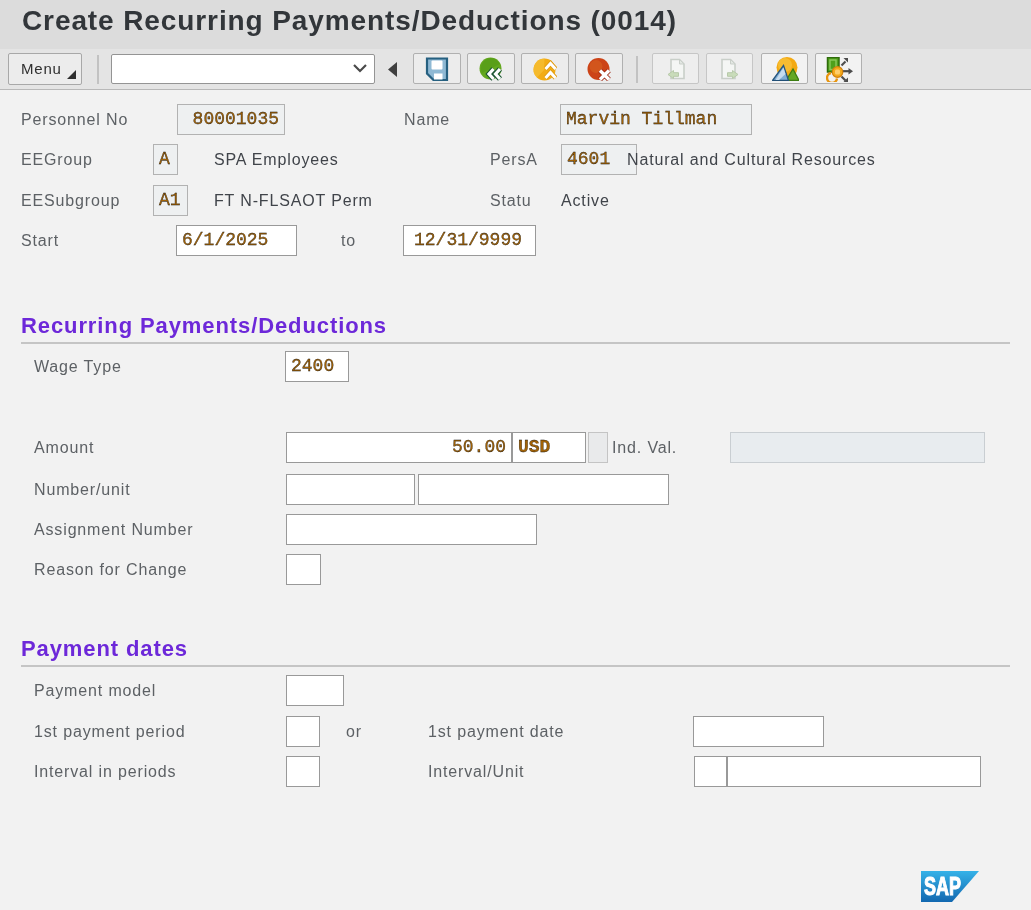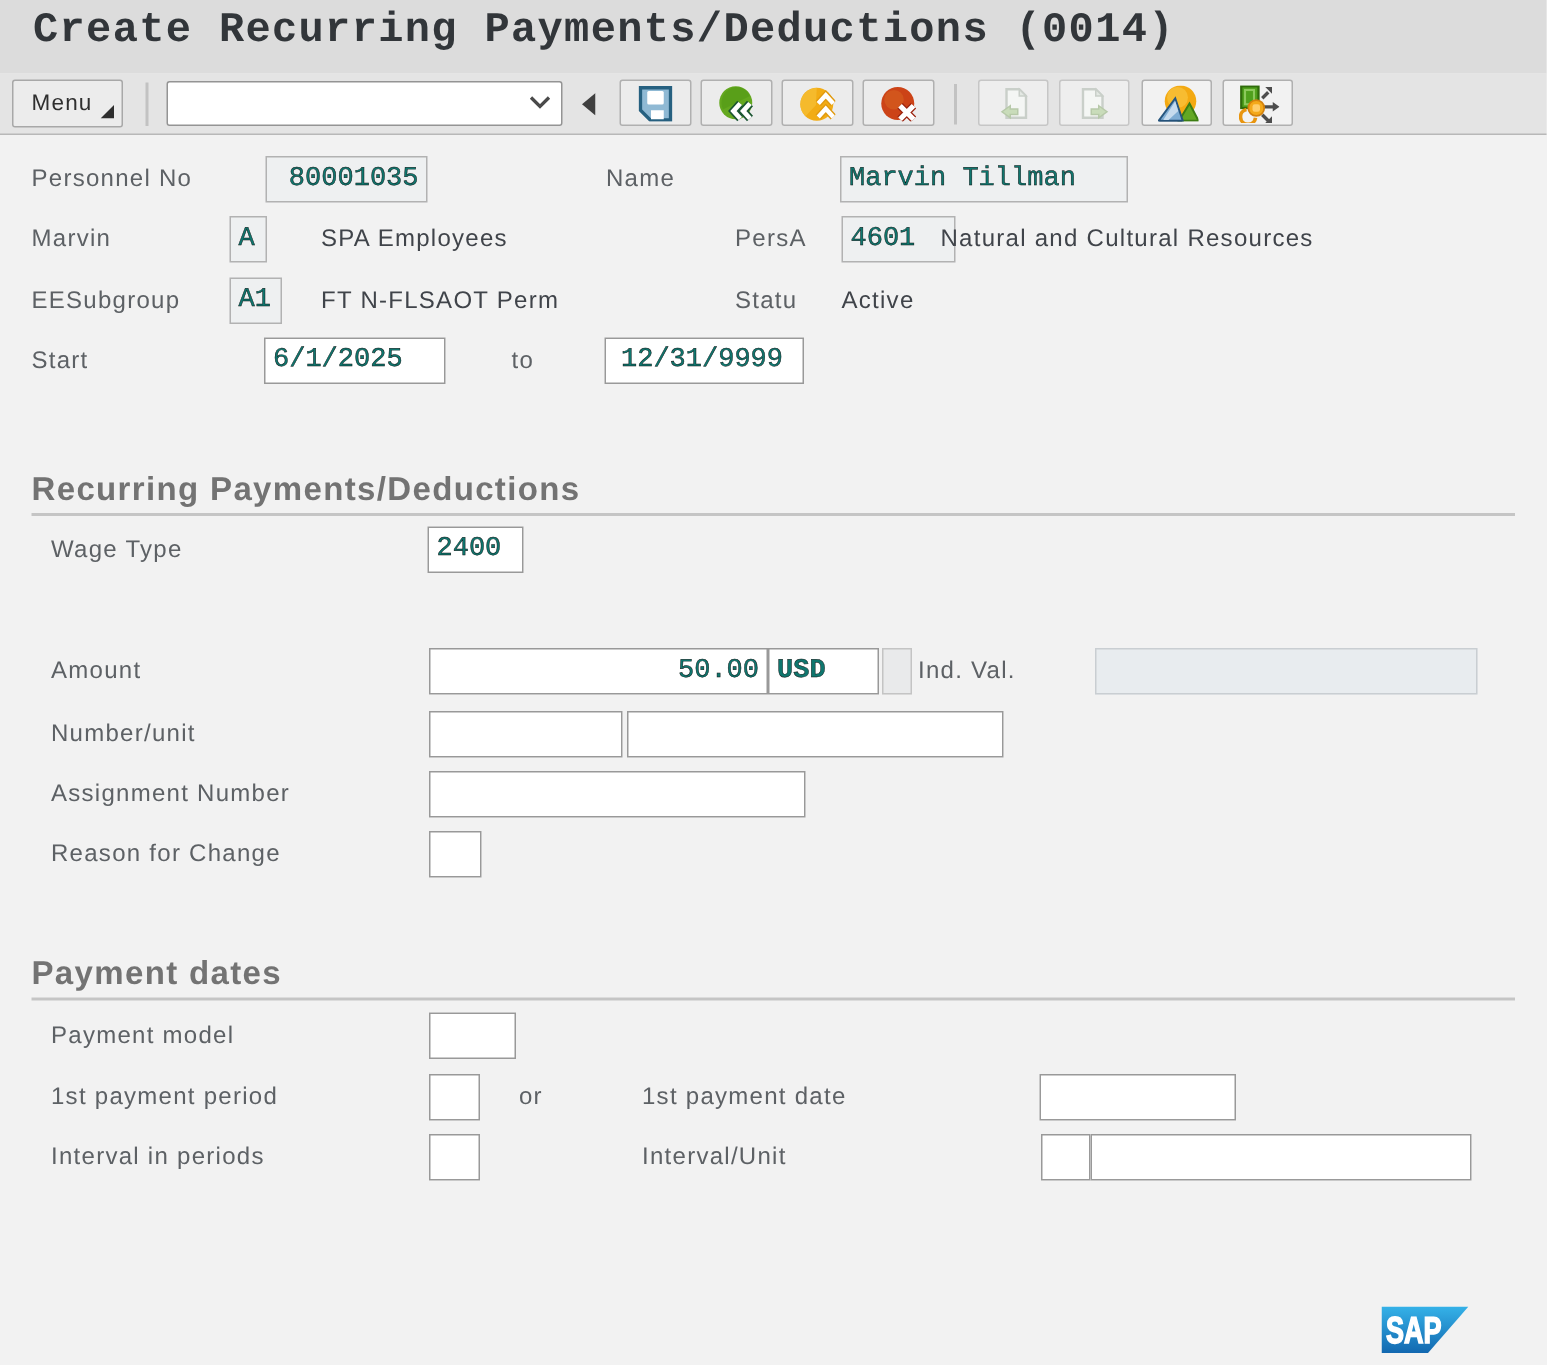--- a/index.html
+++ b/index.html
@@ -1,31 +1,31 @@
 <!DOCTYPE html>
 <html><head>
 <meta charset="utf-8">
 <style>
 * { margin:0; padding:0; box-sizing:border-box; }
 html,body { width:1031px; height:910px; background:#f2f2f2; font-family:"Liberation Sans", sans-serif; overflow:hidden; }
 .abs { position:absolute; }
-#titlebar { position:absolute; left:0; top:0; width:1031px; height:49px; background:#dcdcdc;font-family:Liberation Mono, monospace; }
+#titlebar { position:absolute; left:0; top:0; width:1031px; height:49px; background:#dcdcdc; }
 #title { position:absolute; left:22px; top:5px; font-size:28px; font-weight:bold; letter-spacing:0.9px; color:#32363a; }
 #toolbar { position:absolute; left:0; top:49px; width:1031px; height:41px; background:#e4e4e4; border-bottom:1px solid #b8b8b8; }
 .tbtn { position:absolute; top:4px; height:31px; background:#ececec; border:1px solid #b0b0b0; border-radius:2px; }
 .vsep { position:absolute; width:2px; background:#c2c2c2; }
 #menu { position:absolute; left:8px; top:4px; width:74px; height:32px; background:#ececec; border:1px solid #a8a8a8; border-radius:2px; font-size:15px; letter-spacing:0.8px; color:#2f2f2f; padding-left:12px; line-height:30px; }
 #combo { position:absolute; left:111px; top:5px; width:264px; height:30px; background:#fff; border:1px solid #949494; border-radius:2px; }
 .lbl { position:absolute; font-size:16px; letter-spacing:0.85px; color:#5d6165; line-height:31px; height:31px; }
 .val { position:absolute; font-size:16px; letter-spacing:0.85px; color:#40444a; line-height:31px; height:31px; }
-.fld { position:absolute; height:31px; font-family:"Liberation Mono", monospace; font-size:18px; color:#0f766e; line-height:29px; white-space:pre; -webkit-text-stroke:0.3px #0c0c0c; }
+.fld { position:absolute; height:31px; font-family:"Liberation Mono", monospace; font-size:18px; color:#a16207; line-height:29px; white-space:pre; -webkit-text-stroke:0.3px #0c0c0c; }
 .ro { background:#eef0f1; border:1px solid #b2b2b2; }
 .ed { background:#ffffff; border:1px solid #999999; }
 .dis { background:#e8ecef; border:1px solid #c9ced2; }
-.h1 { position:absolute; font-size:22px; font-weight:bold; letter-spacing:0.9px; color:#737373; }
+.h1 { position:absolute; font-size:22px; font-weight:bold; letter-spacing:0.9px; color:#6d28d9; }
 .hline { position:absolute; left:21px; width:989px; height:2px; background:#c5c5c5; }
 </style>
 </head>
 <body>
 <div id="titlebar">
     <div id="title">Create Recurring Payments/Deductions (0014)</div>
   </div>
 <div id="toolbar">
   <div id="menu">Menu<svg style="position:absolute;right:5px;bottom:5px" width="9" height="9">
         <polygon points="0,9 9,9 9,0" fill="#2e2e2e"></polygon>
@@ -117,21 +117,21 @@
       <circle cx="11.5" cy="15" r="5.3" fill="#f4a91a" stroke="#d4820d" stroke-width="1.2"></circle>
       <rect x="9" y="12.5" width="5" height="5" rx="1.5" fill="#ffce6b"></rect>
     </svg>
   </div>
 </div>
 
 <div class="lbl" style="left:21px;top:104px">Personnel No</div>
 <div class="fld ro" style="left:177px;top:104px;width:108px;text-align:right;padding-right:5px">80001035</div>
 <div class="lbl" style="left:404px;top:104px">Name</div>
 <div class="fld ro" style="left:560px;top:104px;width:192px;padding-left:5px">Marvin Tillman</div>
-<div class="lbl" style="left:21px;top:144px">Marvin</div>
+<div class="lbl" style="left:21px;top:144px">EEGroup</div>
 <div class="fld ro" style="left:153px;top:144px;width:25px;padding-left:5px">A</div>
 <div class="val" style="left:214px;top:144px">SPA Employees</div>
 <div class="lbl" style="left:490px;top:144px">PersA</div>
 <div class="fld ro" style="left:561px;top:144px;width:76px;padding-left:5px">4601</div>
 <div class="val" style="left:627px;top:144px">Natural and Cultural Resources</div>
 <div class="lbl" style="left:21px;top:185px">EESubgroup</div>
 <div class="fld ro" style="left:153px;top:185px;width:35px;padding-left:5px">A1</div>
 <div class="val" style="left:214px;top:185px">FT N-FLSAOT Perm</div>
 <div class="lbl" style="left:490px;top:185px">Statu</div>
 <div class="val" style="left:561px;top:185px">Active</div>

